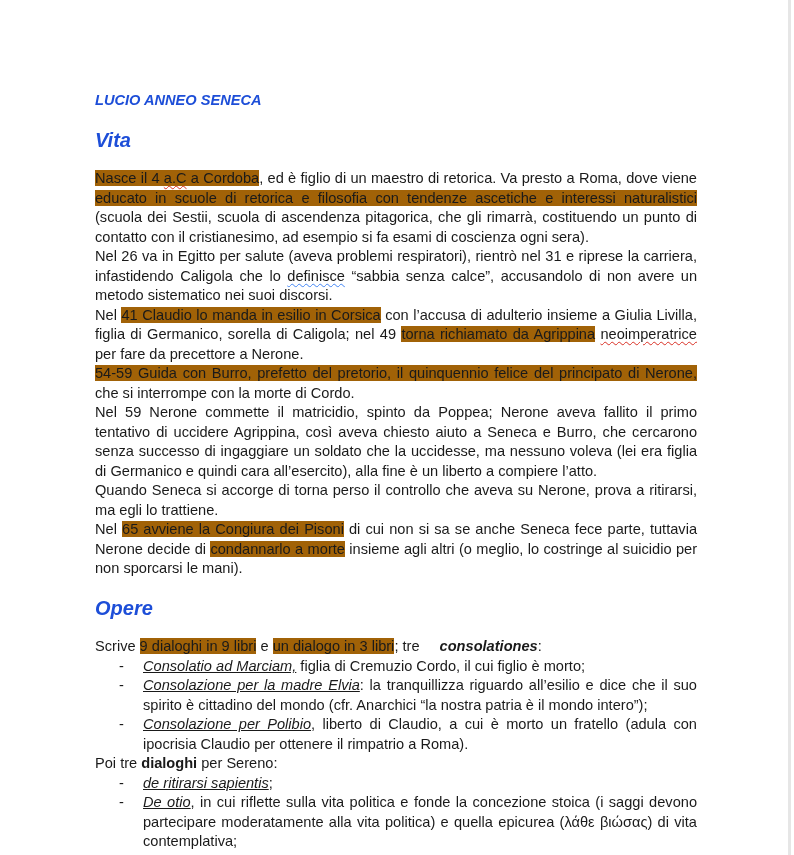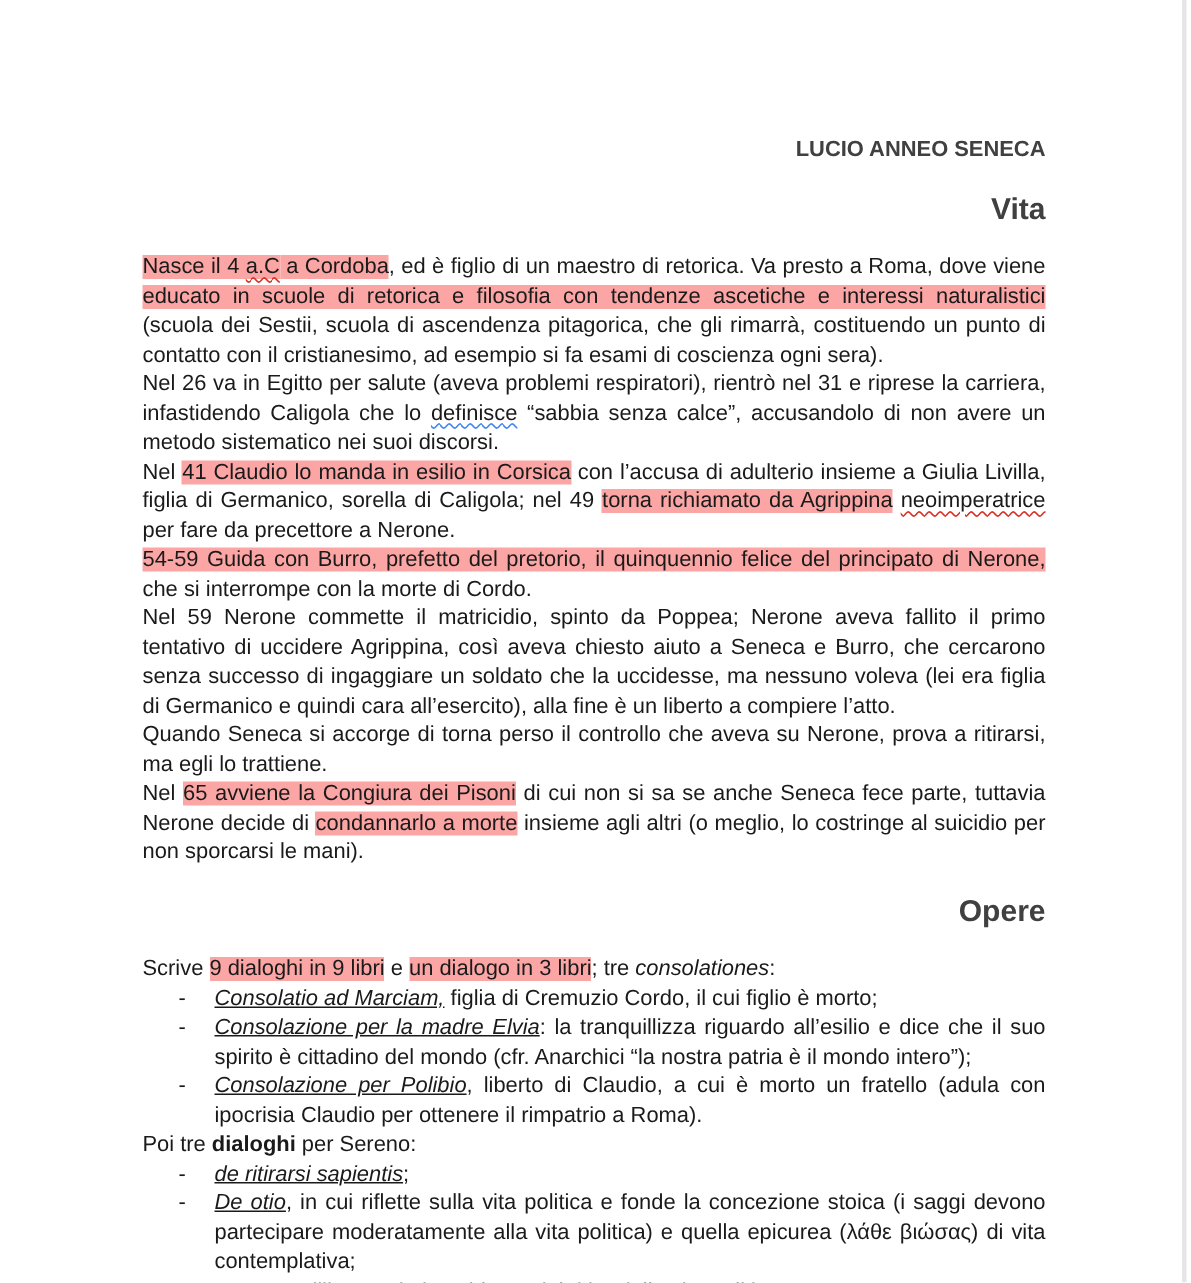--- a/index.html
+++ b/index.html
@@ -4,34 +4,34 @@
 <style>
   html, body { margin: 0; padding: 0; background: #ffffff; }
   body { width: 794px; height: 855px; overflow: hidden; position: relative; }
   .page { position: absolute; left: 0; top: 0; width: 791px; height: 855px; background: #ffffff; }
   .edge { position: absolute; right: 0; top: 0; width: 3px; height: 855px; background: #e6e6e6; }
   .content {
     position: absolute; left: 95px; top: 90px; width: 602px;
     font-family: "Liberation Sans", sans-serif; font-size: 14.6px; color: #1a1a1a;
     line-height: 19.5px;
   }
-  .h1, .h2 { text-align: right; color: #404040; font-weight: bold; }
+  .h1, .h2 { text-align: left; color: #1d4ed8; font-weight: bold; font-style: italic; }
   .h1 { font-size: 14.6px; margin-top: 1px; }
   .h2 { font-size: 20px; margin-top: 20px; }
   .p { text-align: justify; margin: 0; }
   .gap { height: 19px; }
-  .hl { background: #fca5a5; }
+  .hl { background: #a16207; }
   .sq-red { text-decoration: underline wavy #d93025; text-decoration-thickness: 1px; text-underline-offset: 2px; }
   .sq-blue { text-decoration: underline wavy #4285f4; text-decoration-thickness: 1px; text-underline-offset: 2px; }
   ul.dash { list-style: none; margin: 0; padding: 0 0 0 48px; }
   ul.dash li { position: relative; text-align: justify; }
   ul.dash li .bul { position: absolute; left: -24px; top: 0; }
   .it { font-style: italic; text-decoration: underline; }
   .b { font-weight: bold; }
-  .bi { font-weight: normal; font-style: italic; }
+  .bi { font-weight: bold; font-style: italic; margin-left: 16px; }
 </style>
 </head>
 <body>
 
 <div class="page">
   <div class="content">
     <div class="h1">LUCIO ANNEO SENECA</div>
     <div class="h2">Vita</div>
     <div class="gap"></div>
 

